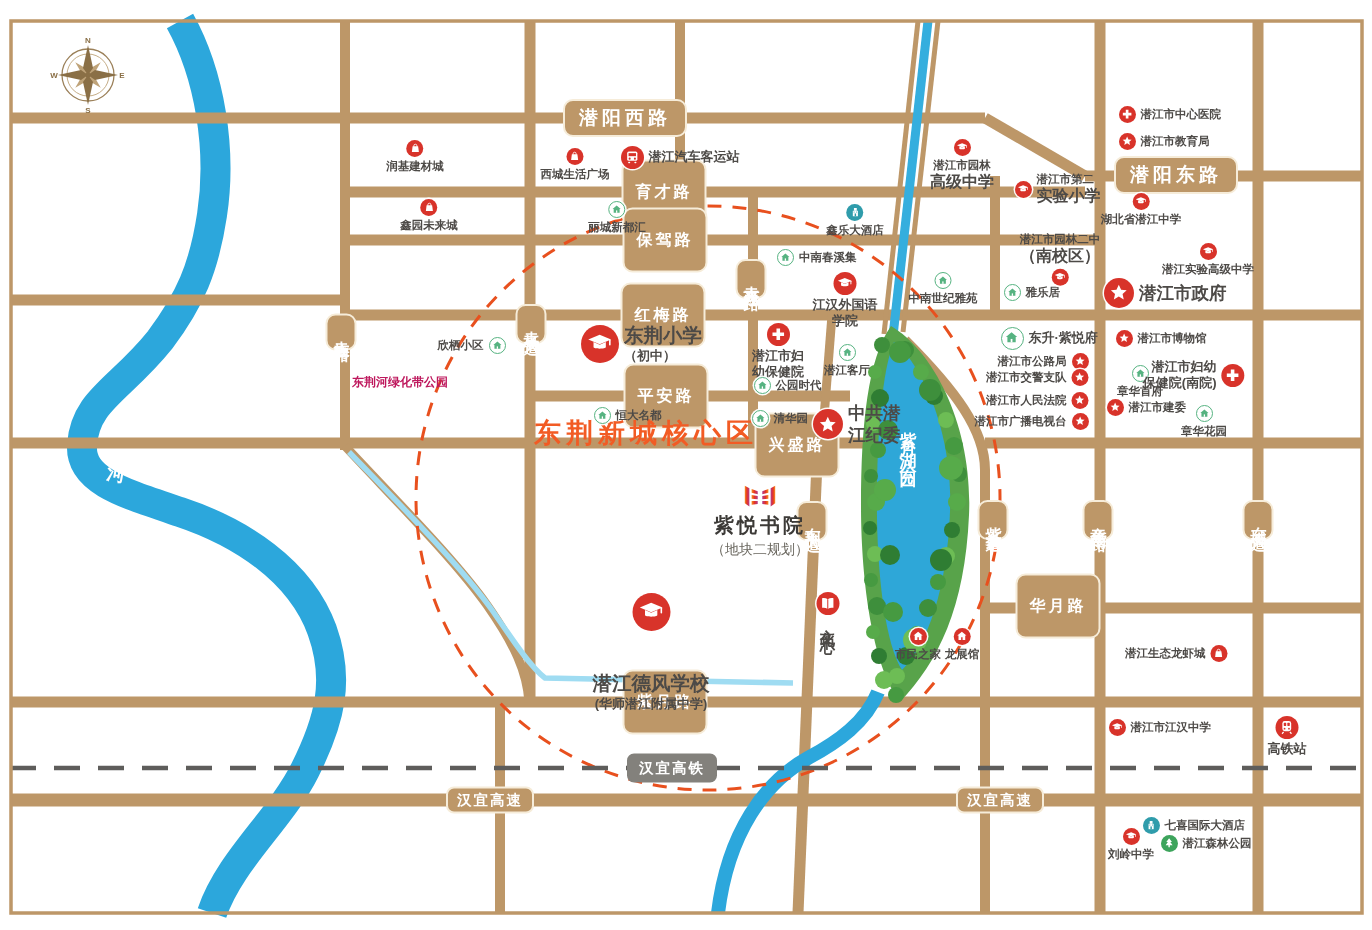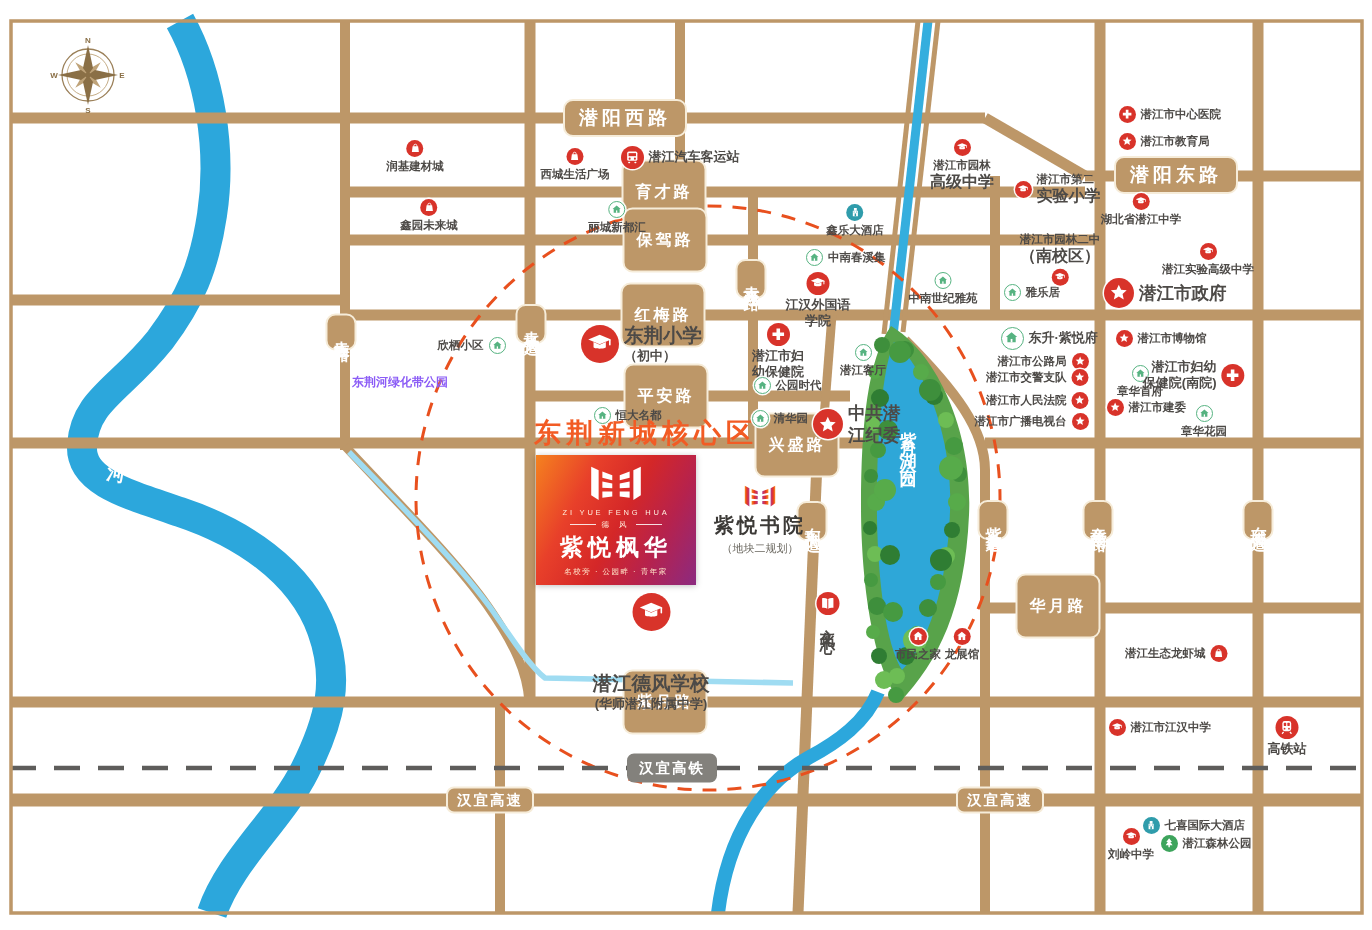--- a/index.html
+++ b/index.html
@@ -29,39 +29,39 @@
   .sz-md .pl{font-size:13px;font-weight:700;}
   .sz-lg .pl{font-size:17.5px;font-weight:800;}
   .sz-xl .pl{font-size:19.5px;font-weight:800;}
   .sz-xl .pl.sub{font-size:13px;font-weight:700;}
   .poi.vert .ptxt{writing-mode:vertical-rl;}
   .poi.vert .pl{font-size:15px;font-weight:800;letter-spacing:3px;}
   
   .core-area{position:absolute;left:646px;top:433px;transform:translate(-50%,-50%);z-index:25;
              color:#f25b24;font-size:27px;font-weight:900;letter-spacing:5px;white-space:nowrap;}
   .green-park-label{position:absolute;left:400px;top:382px;transform:translate(-50%,-50%);z-index:25;
-             color:#8b5cf6;font-size:12px;font-weight:600;white-space:nowrap;}
+             color:#be185d;font-size:12px;font-weight:600;white-space:nowrap;}
   .lake-label{position:absolute;left:908px;top:418px;z-index:35;transform:translateX(-50%);
              writing-mode:vertical-rl;color:#fff;font-size:17px;font-weight:800;letter-spacing:10px;white-space:nowrap;}
   .river-ch{position:absolute;z-index:25;color:#fff;font-size:19px;font-weight:800;}
   
   .logo-card{position:absolute;left:536px;top:455px;width:160px;height:130px;z-index:40;
       background:linear-gradient(118deg,#f5821f 0%,#e8402a 28%,#d42728 52%,#b6224d 74%,#8c2a80 100%);
       display:flex;flex-direction:column;align-items:center;justify-content:center;color:#fff;
       box-shadow:0 1px 6px rgba(0,0,0,.25);}
   .logo-en{font-size:7.5px;letter-spacing:2.8px;margin-top:4px;color:#ffeede;white-space:nowrap;}
   .logo-tag{display:flex;align-items:center;gap:5px;font-size:7.5px;letter-spacing:4px;margin-top:3px;color:#ffeede;}
   .logo-tag i{display:block;width:26px;height:1px;background:rgba(255,255,255,.85);}
   .logo-cn{font-size:23px;font-weight:900;letter-spacing:5px;margin-top:2px;white-space:nowrap;}
   .logo-sub{font-size:7.5px;letter-spacing:1.5px;margin-top:4px;color:#ffe3c8;white-space:nowrap;}
   
   .academy{position:absolute;left:760px;top:484px;transform:translateX(-50%);z-index:30;
       display:flex;flex-direction:column;align-items:center;}
   .academy-name{font-size:20px;font-weight:800;color:#3c3a37;letter-spacing:3px;margin-top:3px;white-space:nowrap;}
-  .academy-sub{font-size:11px;color:#6a675f;margin-top:2px;white-space:nowrap;}
+  .academy-sub{font-size:14px;color:#6a675f;margin-top:2px;white-space:nowrap;}
 </style>
 </head>
 <body>
 
 <div id="stage">
 
   <svg id="base" width="1372" height="930" viewBox="0 0 1372 930">
 
     <path d="M180 21 C210 75 222 150 212 215 C204 268 190 300 160 340 C120 390 85 400 82 445 C80 480 120 492 180 512 C240 532 300 570 322 630 C340 680 330 720 305 770 C280 820 230 860 212 913" fill="none" stroke="#2ca7dc" stroke-width="30"></path>
 
@@ -199,33 +199,20 @@
   <div id="labels">
 
     <span class="river-ch" style="left:71px;top:346px;transform:rotate(-12deg);">东</span>
     <span class="river-ch" style="left:52px;top:403px;">荆</span>
     <span class="river-ch" style="left:107px;top:461px;transform:rotate(10deg);">河</span>
 
     <div class="green-park-label">东荆河绿化带公园</div>
     <div class="core-area">东荆新城核心区</div>
     <div class="lake-label">紫月湖公园</div>
 
-    <div class="logo-card">
-      <svg width="62" height="40" fill="#fff">
-          <use href="#zy-mark"></use>
-        </svg>
-      <div class="logo-en">ZI YUE FENG HUA</div>
-      <div class="logo-tag">
-          <i></i>
-          <span>德  风</span>
-          <i></i>
-        </div>
-      <div class="logo-cn">紫悦枫华</div>
-      <div class="logo-sub">名校旁 · 公园畔 · 青年家</div>
-    </div>
 
     <div class="academy">
       <svg width="38" height="25" fill="url(#agrad)">
           <use href="#zy-mark"></use>
         </svg>
       <div class="academy-name">紫悦书院</div>
       <div class="academy-sub">（地块二规划）</div>
     </div>
   <div class="rlabel rl-h st-roadL" style="left: 625px; top: 118px;">潜阳西路</div>
       <div class="rlabel rl-h st-road" style="left: 664px; top: 192px;">育才路</div>
@@ -312,32 +299,32 @@
             <path d="M9.2 4h5.6v5.4H9.2Z"></path>
             <rect x="10.6" y="14.6" width="2.8" height="5.4" fill="#2f9cab"></rect>
             <rect x="8.6" y="11" width="1.8" height="1.8" fill="#2f9cab"></rect>
             <rect x="13.6" y="11" width="1.8" height="1.8" fill="#2f9cab"></rect>
           </svg>
         </span>
         <span class="ptxt">
           <span class="pl">鑫乐大酒店</span>
         </span>
       </div>
-      <div class="poi lay-r sz-sm" style="left: 806px; top: 248.5px; font-family: Liberation Serif, serif;">
+      <div class="poi lay-r sz-sm" style="left: 777px; top: 248.5px; font-family: Liberation Serif, serif;">
         <span class="picon" style="width: 17px; height: 17px; background: rgb(255, 255, 255); border: 1.8px solid rgb(86, 179, 129);">
           <svg viewBox="0 0 24 24" fill="#56b381">
             <path d="M12 3.6 21 11h-2.4v8.6H5.4V11H3Z"></path>
             <rect x="10.6" y="14.2" width="2.8" height="5.4" fill="#ffffff"></rect>
           </svg>
         </span>
         <span class="ptxt">
           <span class="pl">中南春溪集</span>
         </span>
       </div>
-      <div class="poi lay-vb sz-md" style="left: 818px; top: 271.5px; transform: translateX(-50%);">
+      <div class="poi lay-vb sz-md" style="left: 845px; top: 271.5px; transform: translateX(-50%);">
         <span class="picon" style="width: 23px; height: 23px; background: rgb(216, 51, 42);">
           <svg viewBox="0 0 24 24" fill="#fff">
             <path d="M12 4.2 22 8.4 12 12.6 2 8.4Z"></path>
             <path d="M6.6 10.6v4.4c0 1.9 10.8 1.9 10.8 0v-4.4L12 12.9Z"></path>
             <rect x="20.2" y="8.4" width="1.4" height="5.2" rx="0.7"></rect>
           </svg>
         </span>
         <span class="ptxt">
           <span class="pl">江汉外国语</span>
           <span class="pl sub">学院</span>
@@ -590,21 +577,21 @@
         <span class="picon" style="width: 17px; height: 17px; background: rgb(255, 255, 255); border: 1.8px solid rgb(86, 179, 129);">
           <svg viewBox="0 0 24 24" fill="#56b381">
             <path d="M12 3.6 21 11h-2.4v8.6H5.4V11H3Z"></path>
             <rect x="10.6" y="14.2" width="2.8" height="5.4" fill="#ffffff"></rect>
           </svg>
         </span>
         <span class="ptxt">
           <span class="pl">公园时代</span>
         </span>
       </div>
-      <div class="poi lay-v sz-sm" style="left: 847px; top: 343.5px; transform: translateX(-50%); margin-left: 16px;">
+      <div class="poi lay-v sz-sm" style="left: 847px; top: 343.5px; transform: translateX(-50%);">
         <span class="picon" style="width: 17px; height: 17px; background: rgb(255, 255, 255); border: 1.8px solid rgb(86, 179, 129);">
           <svg viewBox="0 0 24 24" fill="#56b381">
             <path d="M12 3.6 21 11h-2.4v8.6H5.4V11H3Z"></path>
             <rect x="10.6" y="14.2" width="2.8" height="5.4" fill="#ffffff"></rect>
           </svg>
         </span>
         <span class="ptxt">
           <span class="pl">潜江客厅</span>
         </span>
       </div>

